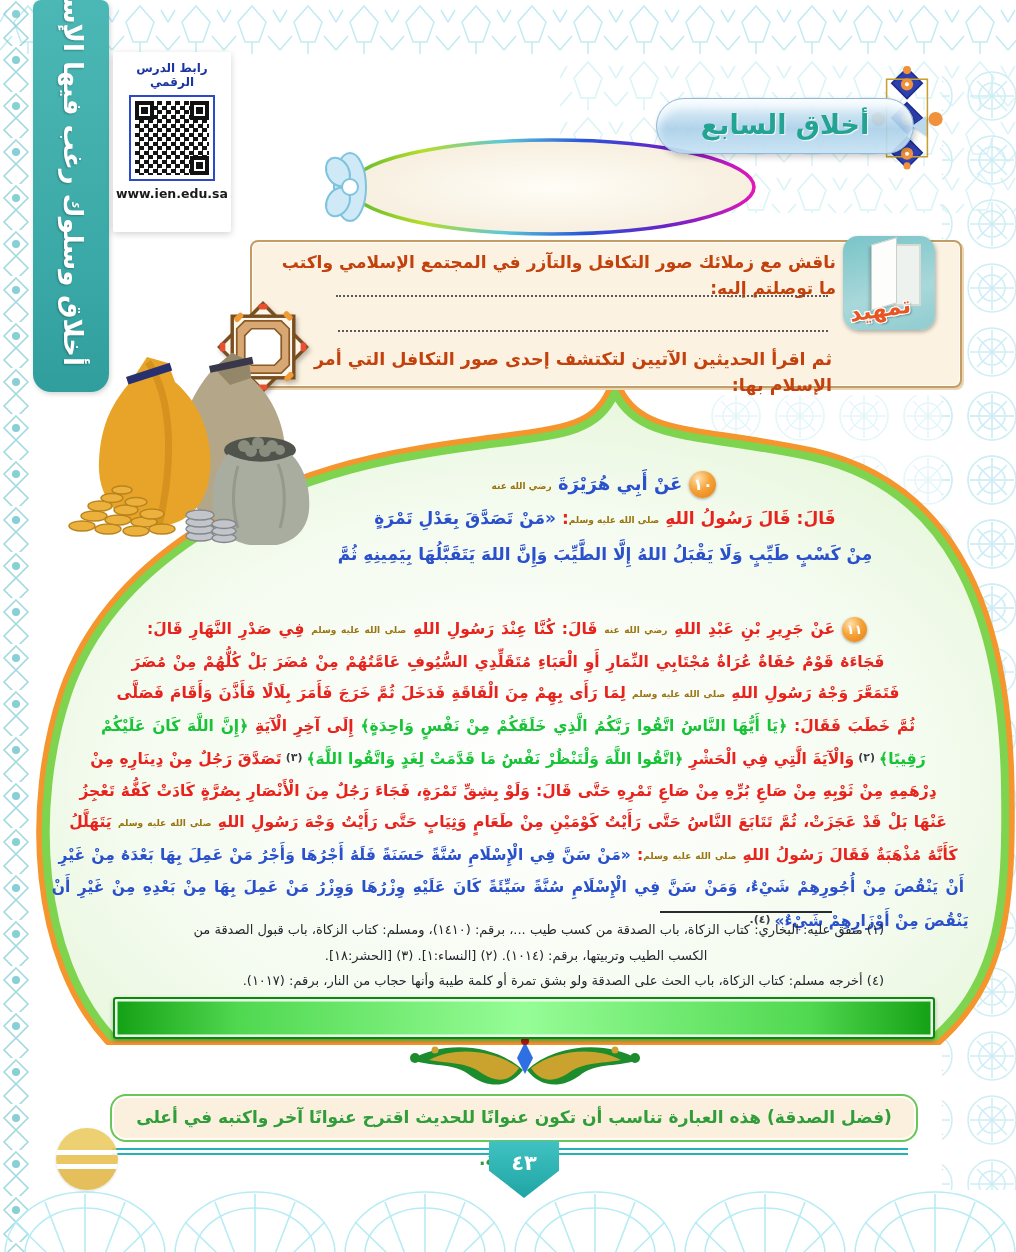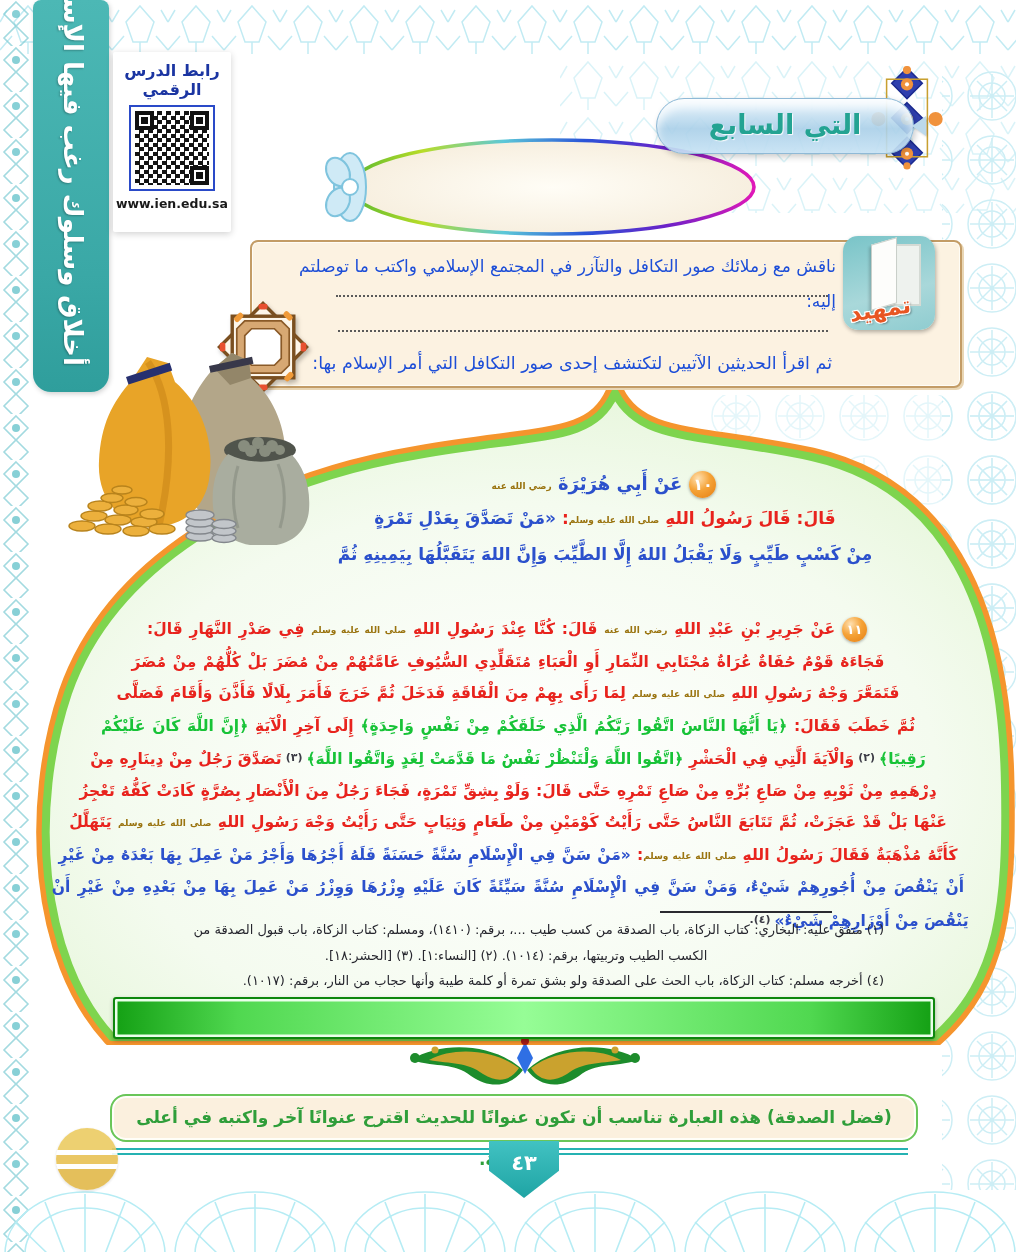--- a/index.html
+++ b/index.html
@@ -15,21 +15,21 @@
            background:linear-gradient(180deg,#4cb8b5 0%,#3aa8a6 70%,#2f9e9c 100%);
            border-radius:8px 8px 18px 18px;box-shadow:1px 2px 5px rgba(0,0,0,.18);}
   .sidebar-title{position:absolute;top:14px;left:62px;width:352px;height:44px;
            transform:rotate(90deg);transform-origin:0 0;direction:rtl;white-space:nowrap;
            color:#ffffff;font-weight:700;font-size:26px;line-height:44px;text-align:center;
            text-shadow:1px 1px 2px rgba(0,0,0,.25);}
 
   
   .qrbox{position:absolute;left:113px;top:52px;width:118px;height:180px;z-index:7;
          background:#ffffff;box-shadow:0 2px 7px rgba(0,0,0,.18);border-radius:2px;}
-  .qr-label{margin-top:9px;text-align:center;color:#1b35a2;font-weight:700;font-size:16px;}
+  .qr-label{margin-top:9px;text-align:center;color:#1b35a2;font-weight:700;font-size:12px;}
   .qr{width:86px;height:86px;margin:6px auto 5px;border:2px solid #2a4ac8;background:#fff;
       padding:4px;position:relative;box-sizing:border-box;}
   .qr-cells{width:100%;height:100%;
       background:repeating-conic-gradient(#141414 0% 25%,#ffffff 0% 50%);
       background-size:9px 9px;}
   .qr-f{position:absolute;width:19px;height:19px;border:4px solid #111;background:#fff;box-sizing:border-box;}
   .qr-f::after{content:"";position:absolute;inset:2px;background:#111;}
   .qr-f1{top:4px;right:4px;} .qr-f2{top:4px;left:4px;} .qr-f3{bottom:4px;right:4px;}
   .qr-url{text-align:center;color:#1a1a1a;font-weight:700;font-size:12.5px;}
 
@@ -45,22 +45,22 @@
       font-weight:700;font-size:27px;text-shadow:1px 1px 1px rgba(255,255,255,.9);}
   .banner-ornament{position:absolute;left:856px;top:66px;z-index:4;}
 
   
   .title-oval{position:absolute;left:300px;top:134px;z-index:3;}
 
   
   .intro-box{position:absolute;left:250px;top:240px;width:708px;height:144px;z-index:2;
       background:#fcf2e1;border:2px solid #c39c66;border-radius:8px;
       box-shadow:2px 2px 0 #e9d6b4, inset 0 0 0 1px #fffdf6;}
-  .intro-text{position:absolute;z-index:4;color:#1d4ed8;font-weight:400;font-size:17px;
-      direction:rtl;text-align:right;line-height:35px;}
+  .intro-text{position:absolute;z-index:4;color:#c2410c;font-weight:700;font-size:17px;
+      direction:rtl;text-align:right;line-height:26px;}
   .write-line{position:absolute;z-index:4;height:4px;border-bottom:2.6px dotted #5a5a5a;}
   .tamheed-icon{position:absolute;left:843px;top:236px;width:92px;height:94px;z-index:4;
       border-radius:15px;background:linear-gradient(165deg,#79c4c8 0%,#a9d8da 60%,#8fccd0 100%);
       box-shadow:1px 2px 4px rgba(0,0,0,.3);overflow:hidden;}
   .door-frame{position:absolute;right:14px;top:8px;width:30px;height:58px;background:#eef2ee;
       border:2px solid #d4dad4;}
   .door-leaf{position:absolute;right:38px;top:5px;width:24px;height:64px;background:#fdfdfb;
       border:1px solid #c9cfc9;transform:skewY(-16deg);box-shadow:-2px 2px 3px rgba(0,0,0,.18);}
   .tamheed-label{position:absolute;left:6px;bottom:8px;transform:rotate(-9deg);
       color:#e85522;font-weight:700;font-size:23px;
@@ -197,21 +197,21 @@
         <circle cx="50" cy="97" r="3.5"></circle>
     </g>
     <g fill="#ffffff">
       <circle cx="50" cy="17" r="2"></circle>
         <circle cx="50" cy="51" r="2"></circle>
         <circle cx="50" cy="85" r="2"></circle>
     </g>
   </svg>
 
   <div class="lesson-pill">
-    <span>التي السابع</span>
+    <span>أخلاق السابع</span>
   </div>
 
   <svg class="title-oval" width="480" height="106" viewBox="0 0 480 106" xmlns="http://www.w3.org/2000/svg">
     <defs>
       <linearGradient id="rainbow" x1="0" y1="0" x2="1" y2="0">
         <stop offset="0" stop-color="#58b830"></stop>
           <stop offset="0.18" stop-color="#b8dc28"></stop>
         <stop offset="0.38" stop-color="#5cc8d8"></stop>
           <stop offset="0.58" stop-color="#2a54d8"></stop>
         <stop offset="0.78" stop-color="#6a22c8"></stop>

